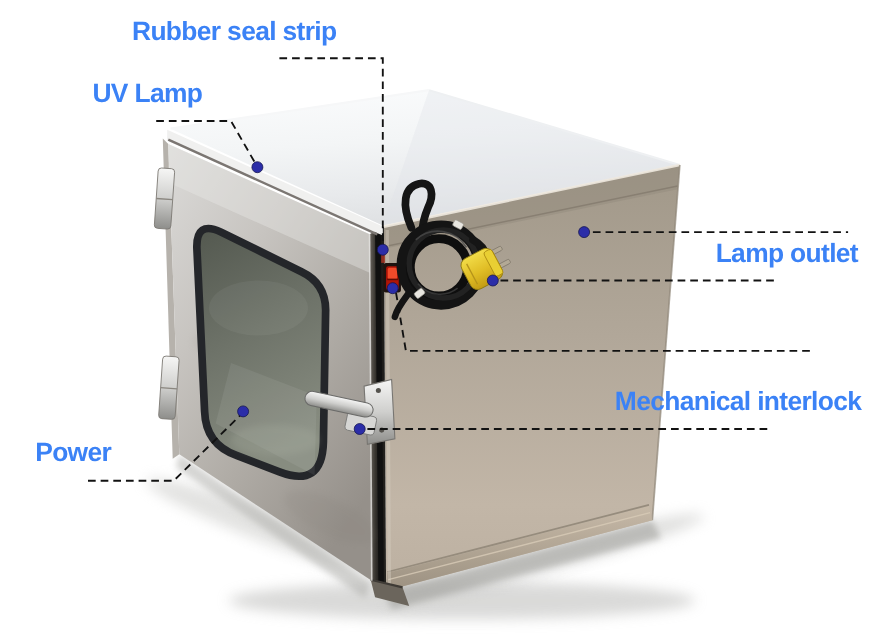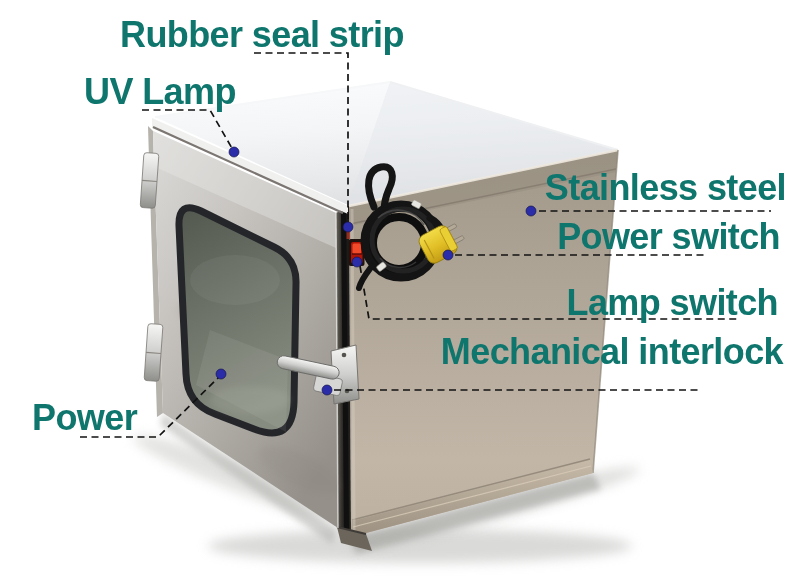--- a/index.html
+++ b/index.html
@@ -1,26 +1,26 @@
 <!DOCTYPE html>
 <html><head>
 <meta charset="utf-8">
 <style>
   html,body{margin:0;padding:0;background:#ffffff;}
   #stage{position:relative;width:790px;height:580px;background:#ffffff;overflow:hidden;
          font-family:"Liberation Sans",sans-serif;}
   #stage svg{position:absolute;left:0;top:0;}
-  .label{position:absolute;font-weight:700;font-size:36px;line-height:1.05;
-         color:#0f766e;letter-spacing:-0.6px;white-space:nowrap;}
+  .label{position:absolute;font-weight:700;font-size:24px;line-height:1.05;
+         color:#3b82f6;letter-spacing:-0.6px;white-space:nowrap;}
   .lab-rubber{left:120px;top:16px;}
   .lab-uv{left:84px;top:73px;}
   .lab-stainless{right:4px;top:169px;}
   .lab-power{right:10px;top:218px;}
   .lab-lamp{right:12px;top:284px;}
-  .lab-interlock{right:7px;top:333px;}
+  .lab-interlock{right:7px;top:353px;}
   .lab-window{left:32px;top:399px;}
 </style>
 </head>
 <body>
 
 <div id="stage">
 
 <svg width="790" height="580" viewBox="0 0 790 580">
   <defs>
     <filter id="blur6" x="-40%" y="-40%" width="180%" height="180%">
@@ -194,19 +194,17 @@
     <circle cx="531" cy="211" r="5"></circle>
     <circle cx="448" cy="255" r="5"></circle>
     <circle cx="357" cy="262" r="5"></circle>
     <circle cx="327" cy="390" r="5"></circle>
     <circle cx="221" cy="374" r="5"></circle>
   </g>
 </svg>
 
 <div class="label lab-rubber">Rubber seal strip</div>
 <div class="label lab-uv">UV Lamp</div>
-<div class="label lab-stainless">Stainless steel</div>
-<div class="label lab-power">Power switch</div>
-<div class="label lab-lamp">Lamp switch</div>
+<div class="label lab-power">Lamp outlet</div>
 <div class="label lab-interlock">Mechanical interlock</div>
 <div class="label lab-window">Power</div>
 
 </div>
 
 </body></html>

